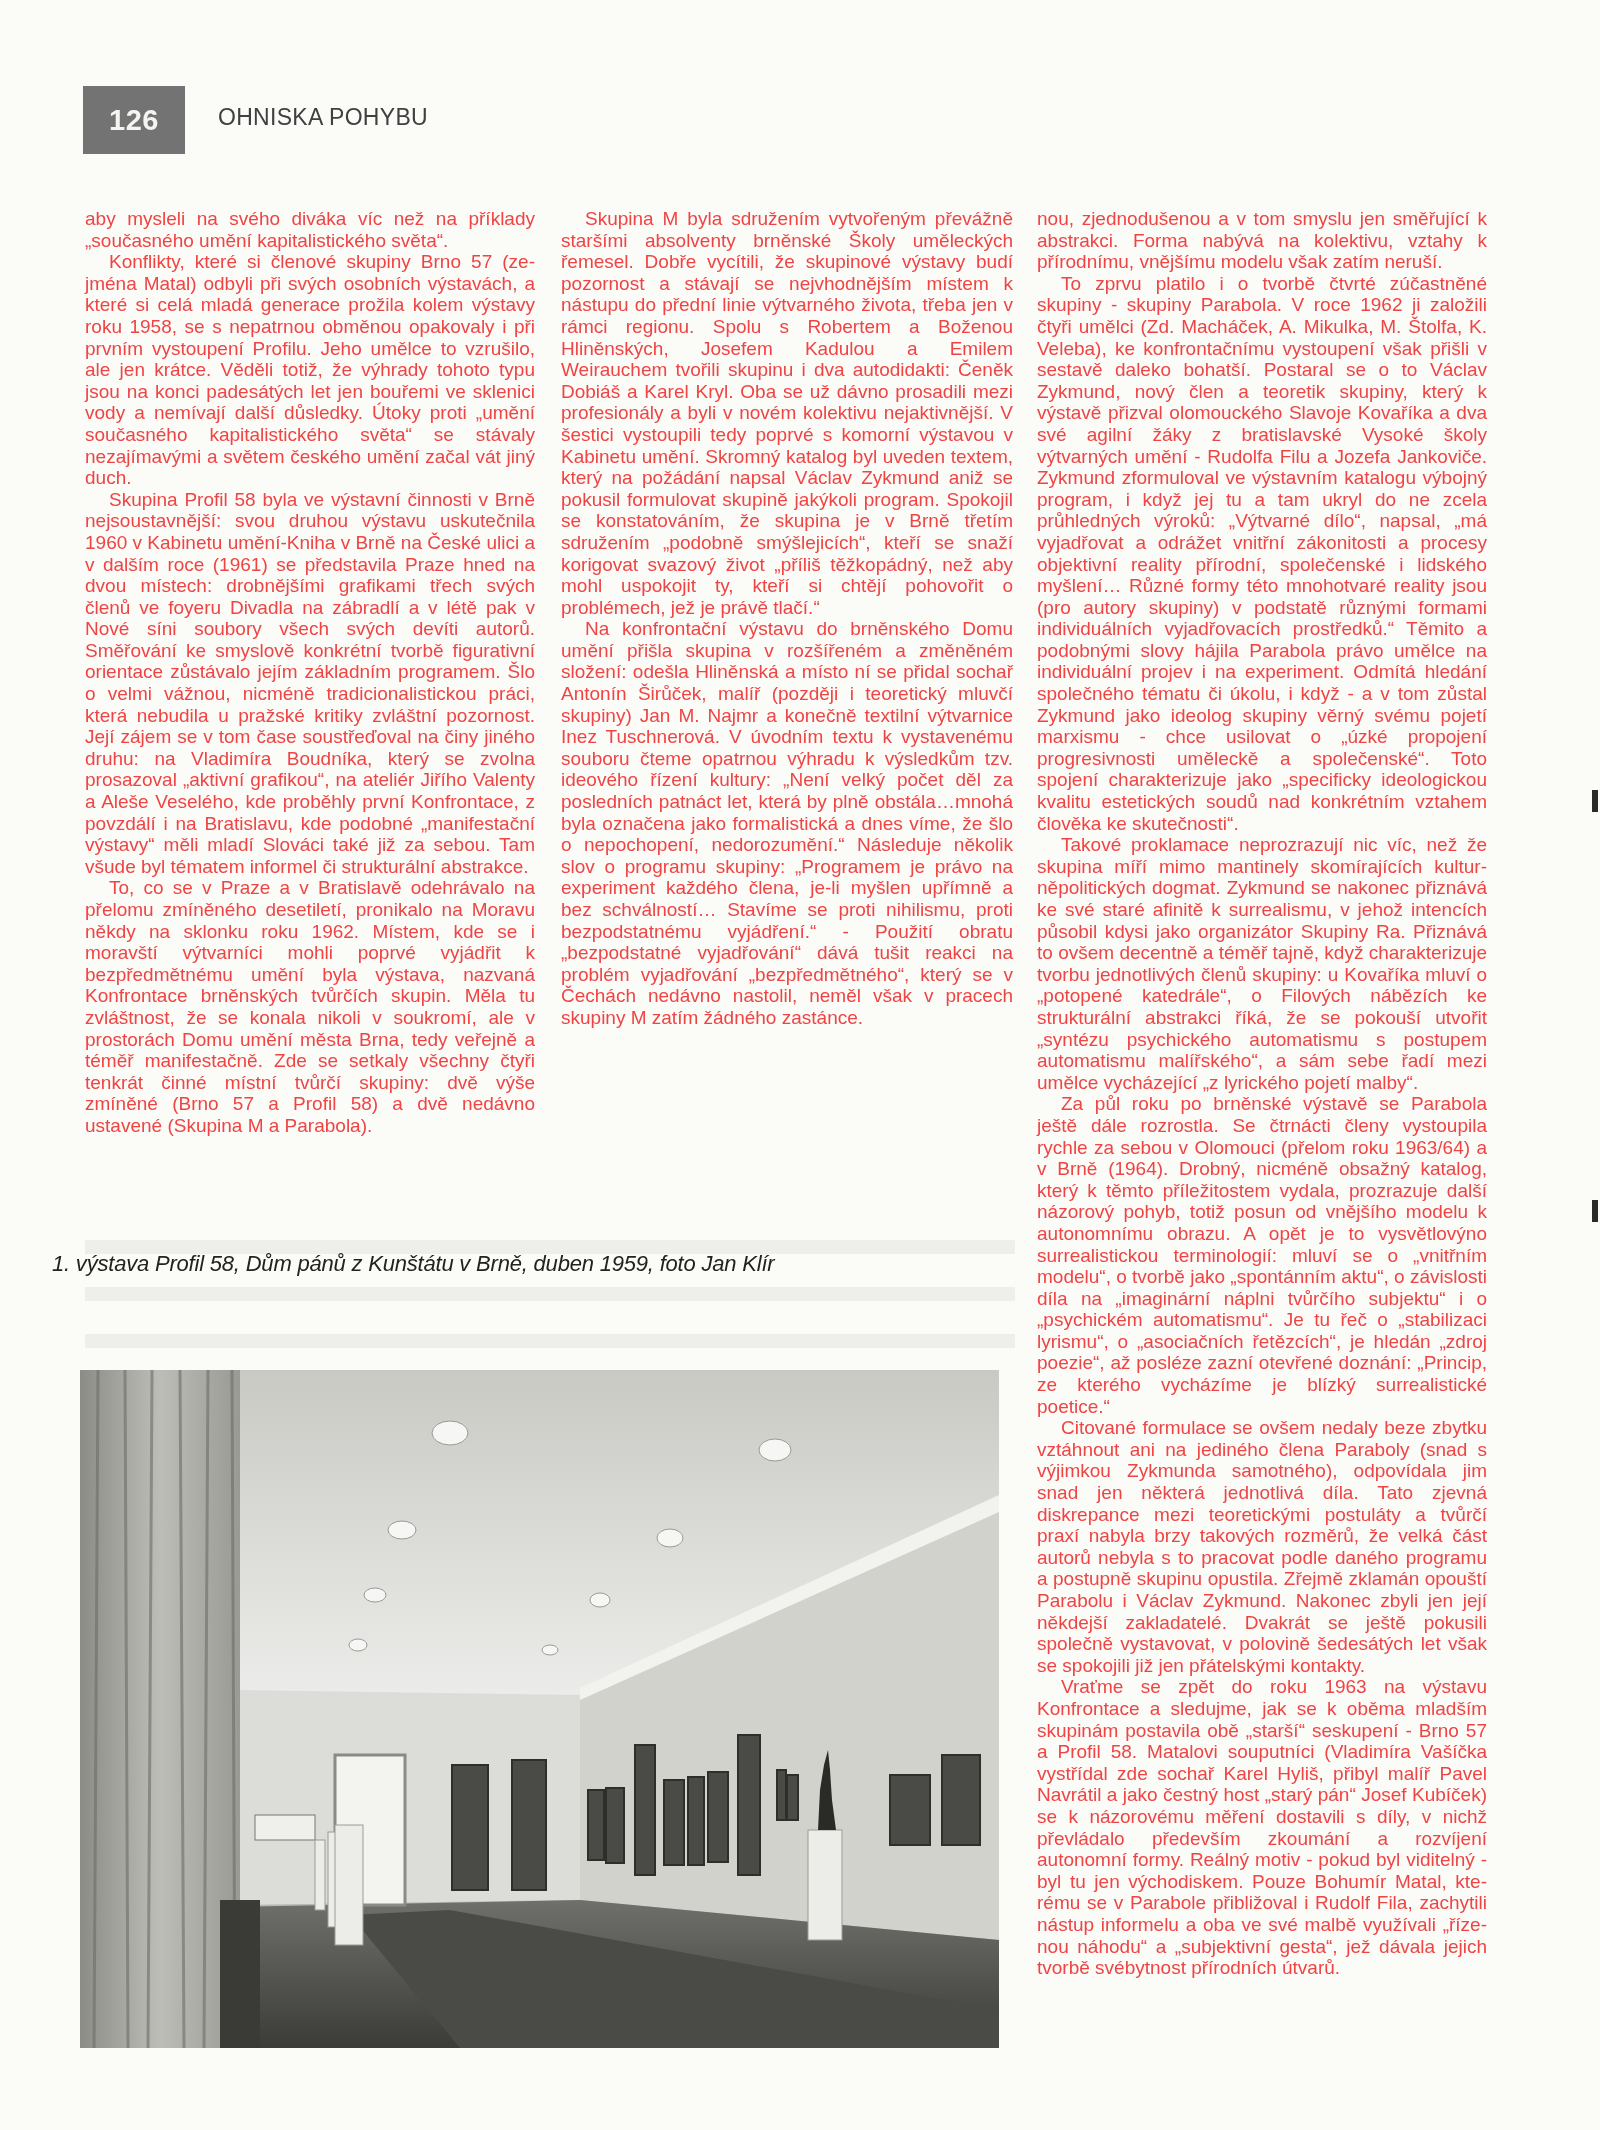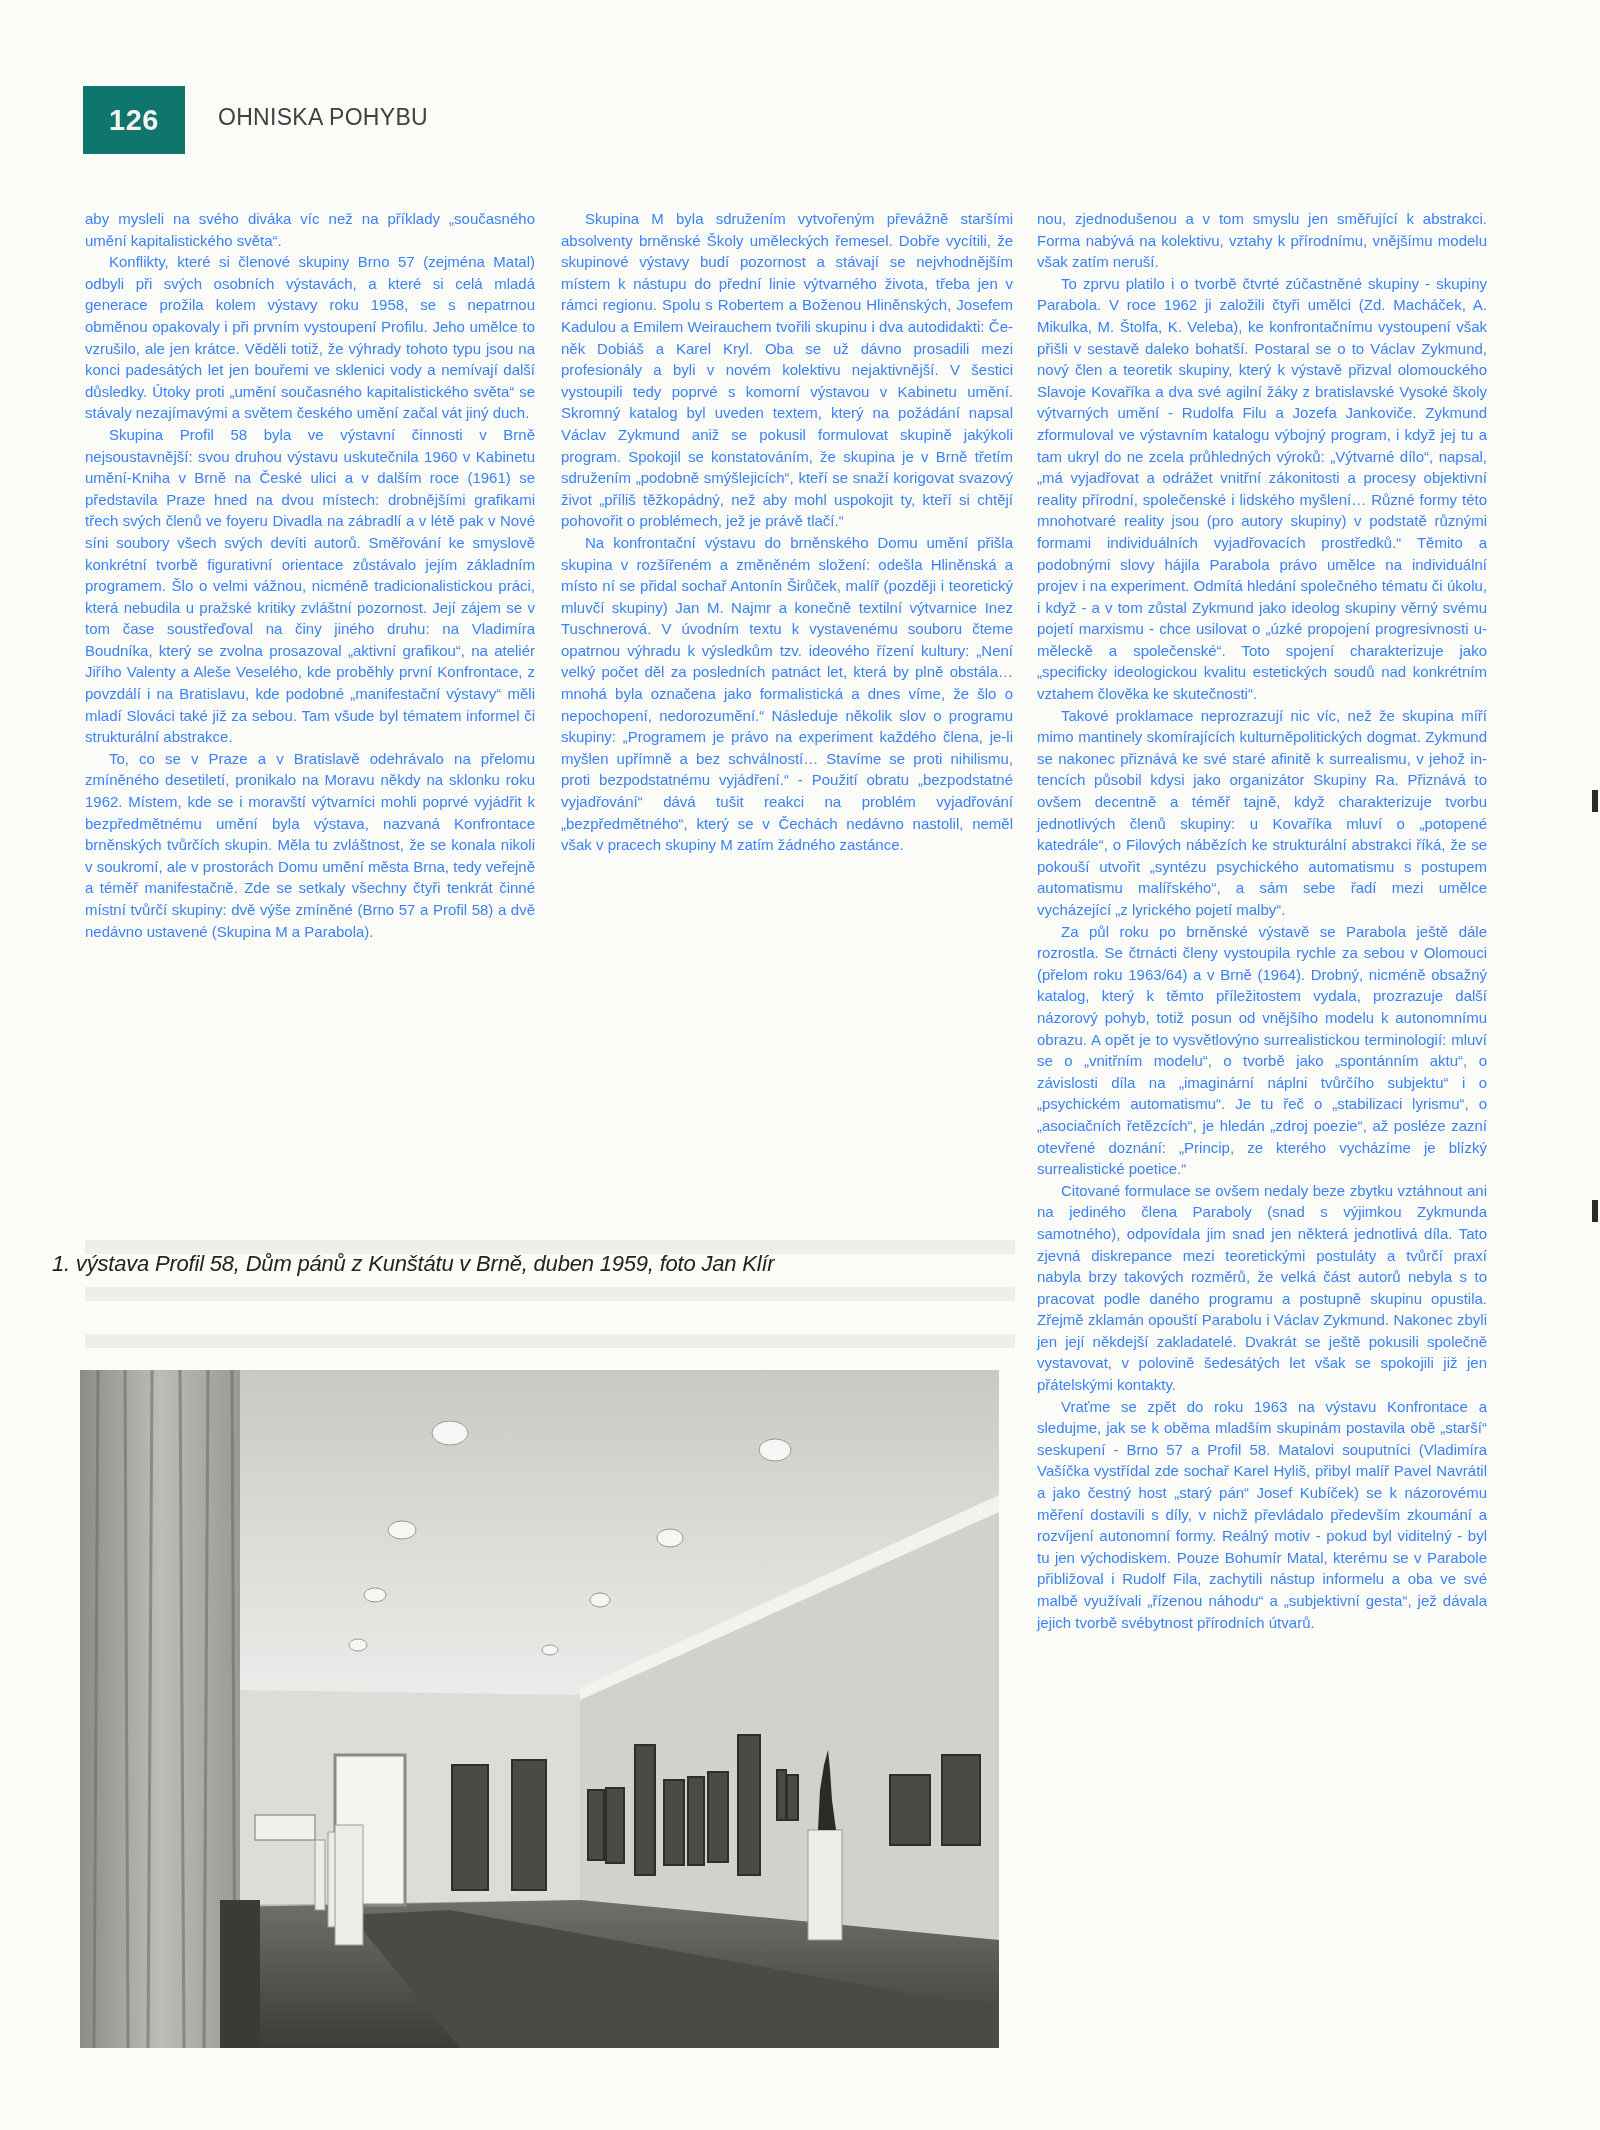--- a/index.html
+++ b/index.html
@@ -4,33 +4,33 @@
 <style>
   html, body { margin: 0; padding: 0; }
   body {
     width: 1600px; height: 2130px; position: relative; overflow: hidden;
     background: #fbfbf8;
     font-family: "Liberation Sans", sans-serif;
     color: #1e1e1c;
   }
   .page-number-box {
     position: absolute; left: 83px; top: 86px; width: 102px; height: 68px;
-    background: #0f766e; color: #f4f4f0;
+    background: #737373; color: #f4f4f0;
     display: flex; align-items: center; justify-content: center;
     font-size: 29px; font-weight: bold; letter-spacing: 0.5px;
   }
   .running-head {
     position: absolute; left: 218px; top: 104px;
     font-size: 23px; color: #404040; letter-spacing: 0.3px;
   }
   .column {
     position: absolute; top: 208px;
-    font-size: 15px; line-height: 21.6px;
+    font-size: 19px; line-height: 21.6px;
     text-align: justify; hyphens: manual;
-    color: #3b82f6;
+    color: #ef4444;
   }
   .column p { margin: 0; text-indent: 0; }
   .column p.indent { text-indent: 24px; }
   .col1 { left: 85px; width: 450px; }
   .col2 { left: 561px; width: 452px; }
   .col3 { left: 1037px; width: 450px; }
   .bleed {
     position: absolute; left: 85px; top: 1215px; width: 930px; height: 150px;
     overflow: hidden; opacity: 0.07; pointer-events: none;
   }

